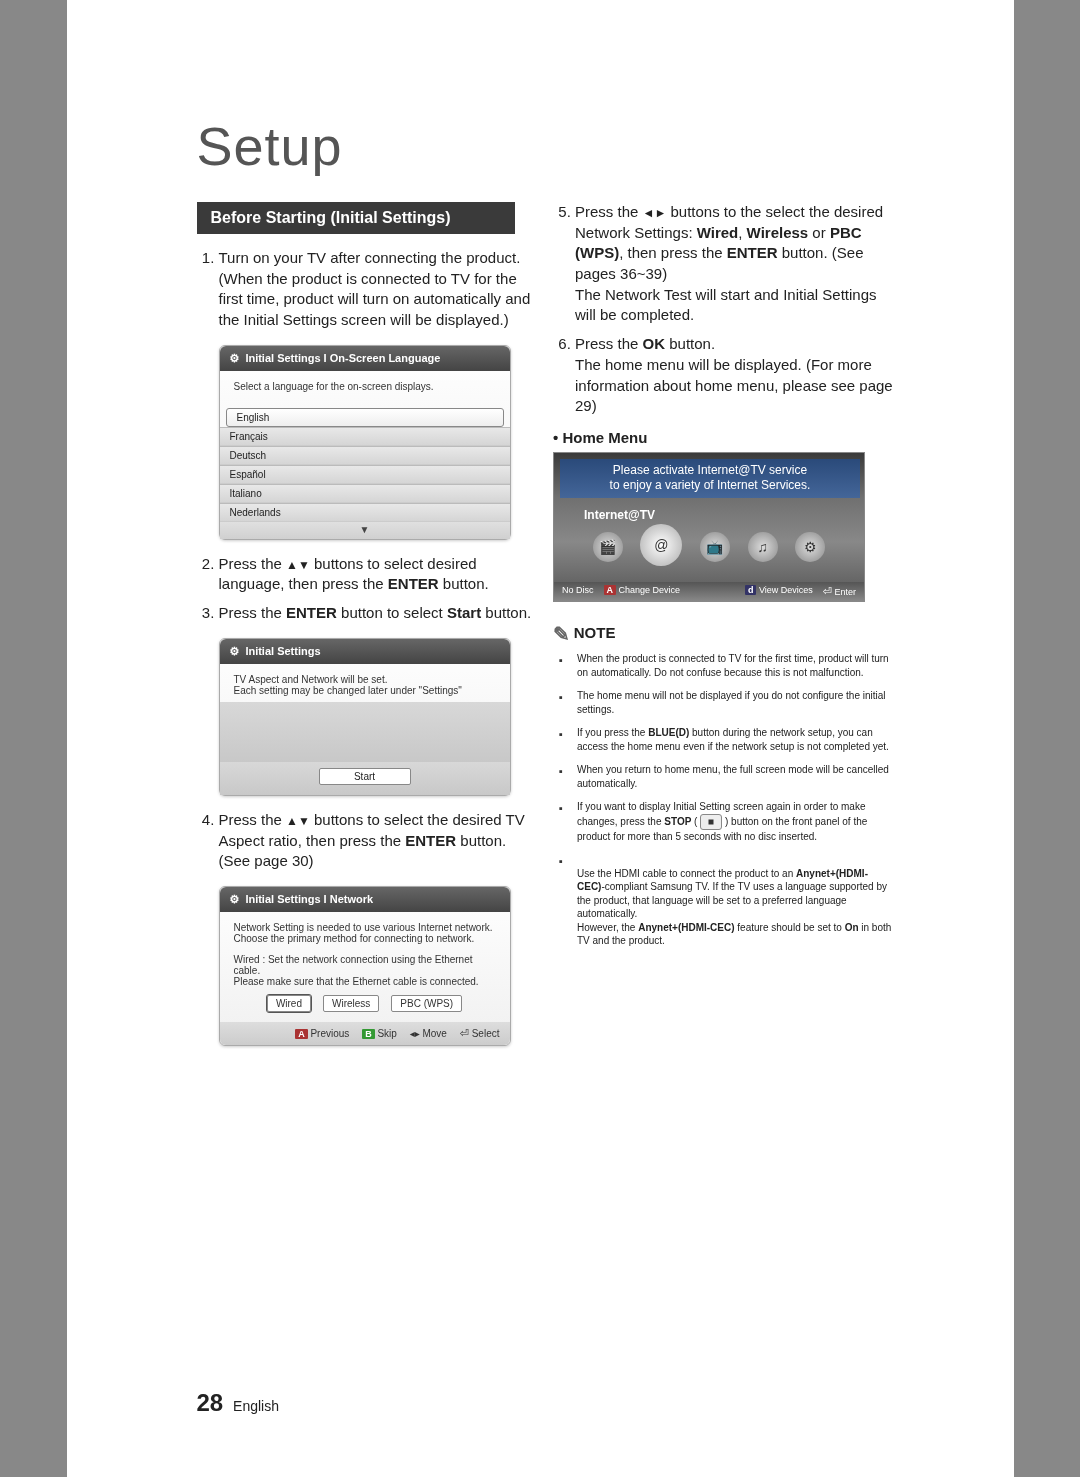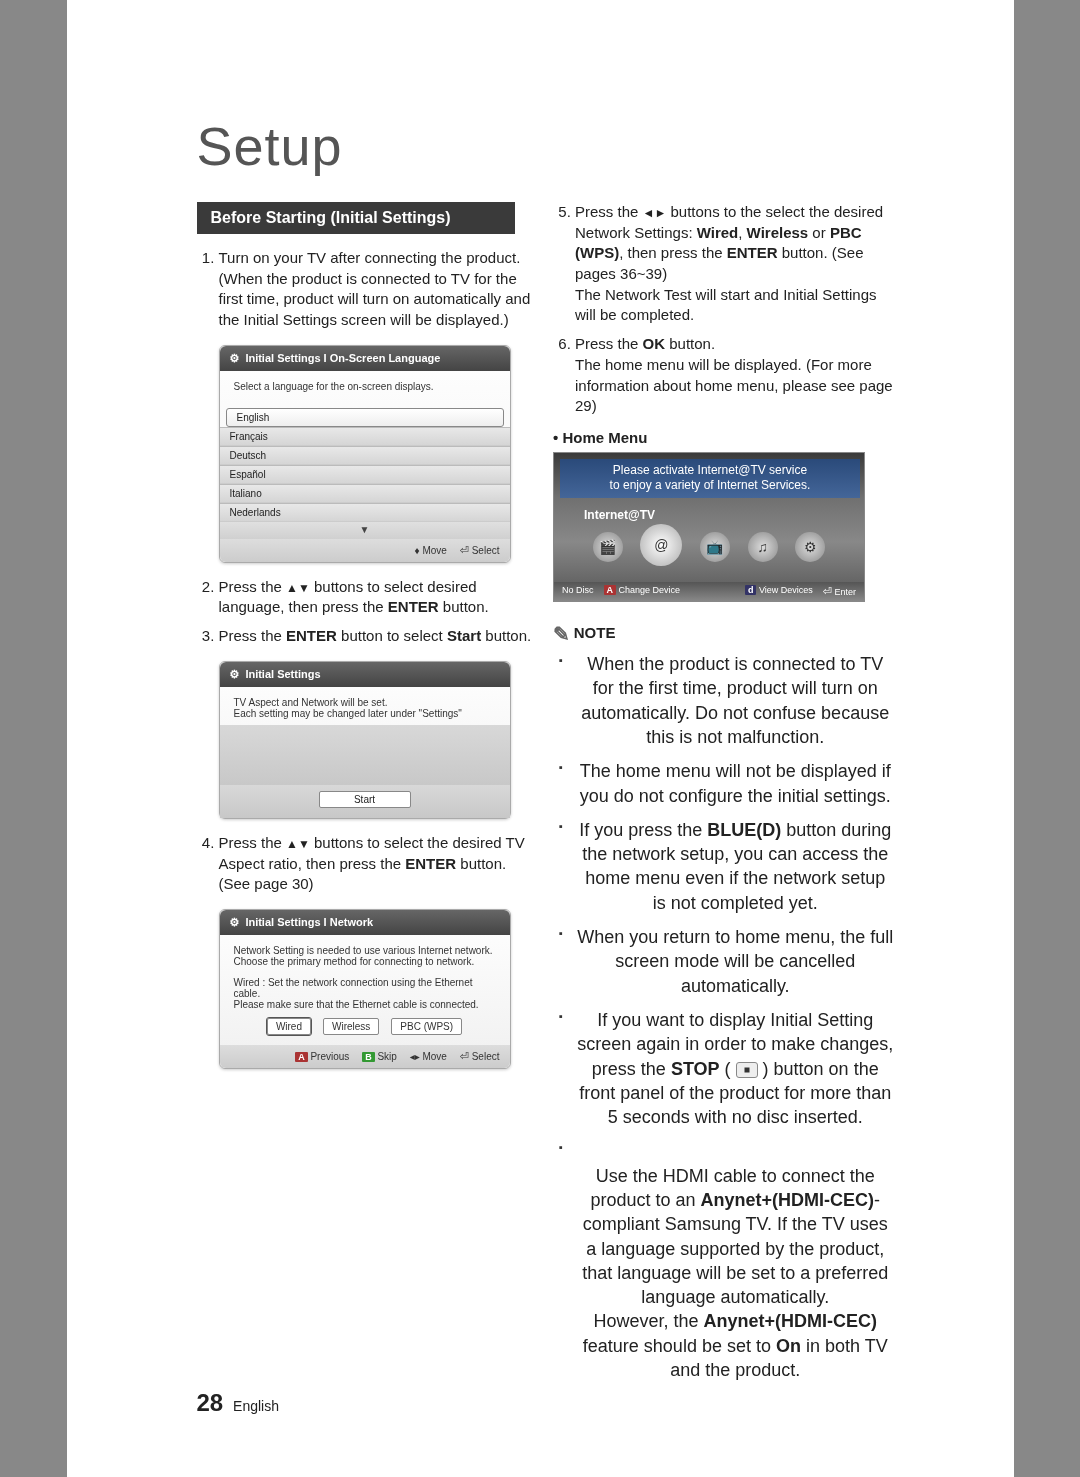--- a/index.html
+++ b/index.html
@@ -237,23 +237,22 @@
   .note-hand {
     font-size: 20px;
     vertical-align: middle;
     margin-right: 4px;
     color: #666;
   }
   ul.notes {
     list-style: none;
     padding-left: 24px;
     margin: 6px 0 0 0;
-    font-size: 18px;
+    font-size: 10px;
     line-height: 1.35;
-    text-align: center;
   }
   ul.notes > li {
     position: relative;
     margin-bottom: 10px;
   }
   ul.notes > li::before {
     content: "▪";
     position: absolute;
     left: -18px;
     top: 1px;
@@ -320,24 +319,20 @@
         <div class="tv-body">
           <div class="prompt">Select a language for the on-screen displays.</div>
         </div>
         <div class="tv-lang selected">English</div>
         <div class="tv-lang">Français</div>
         <div class="tv-lang">Deutsch</div>
         <div class="tv-lang">Español</div>
         <div class="tv-lang">Italiano</div>
         <div class="tv-lang">Nederlands</div>
         <div class="tv-chevron">▼</div>
-        <div class="tv-footer">
-          <span class="item"><span>♦</span> <span>Move</span></span>
-          <span class="item"><span class="enter-icn">⏎</span> <span>Select</span></span>
-        </div>
       </div>
 
       <ol class="steps" start="2">
         <li>
           <span>Press the </span><span class="arrows">▲▼</span><span> buttons to select desired language, then press the </span><span class="bold">ENTER</span><span> button.</span>
         </li>
         <li>
           <span>Press the </span><span class="bold">ENTER</span><span> button to select </span><span class="bold">Start</span><span> button.</span>
         </li>
       </ol>

